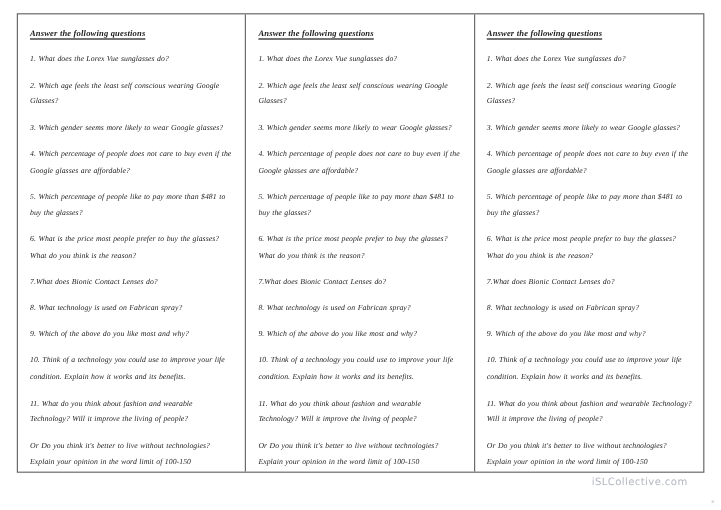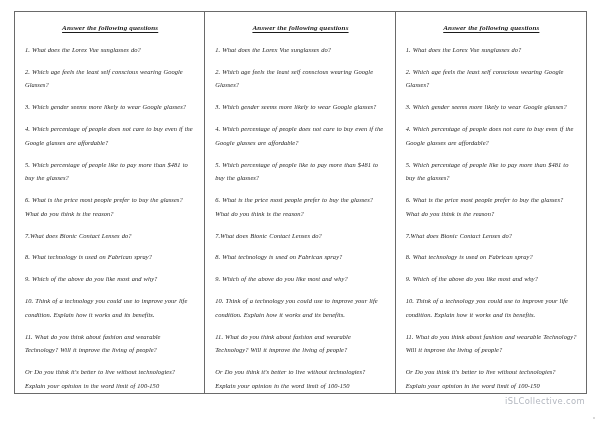--- a/index.html
+++ b/index.html
@@ -53,21 +53,20 @@
     font-style: italic;
     font-weight: bold;
     font-size: 7.1px;
     line-height: 1.1;
     letter-spacing: 0.15px;
     color: #1b1b1b;
     text-decoration: underline;
     text-underline-offset: 2px;
     margin: 0 0 10px 0;
     white-space: nowrap;
-    text-align: center;
   }
 
   .q-list {
     list-style: none;
     margin: 0;
     padding: 0;
   }
 
   .q-item {
     font-style: italic;
@@ -76,21 +75,21 @@
     letter-spacing: 0.05px;
     color: #242424;
     margin: 0 0 8.3px 0;
     text-align: left;
     word-spacing: 0.4px;
   }
 
   
   .watermark {
     position: absolute;
-    right: 16px;
+    right: 28px;
     top: 396px;
     font-family: "DejaVu Sans", "Liberation Sans", sans-serif;
     font-size: 8.4px;
     letter-spacing: 0.35px;
     color: #b4b8c0;
     user-select: none;
     margin-left: 44px;
   }
 
   .corner-dot {

